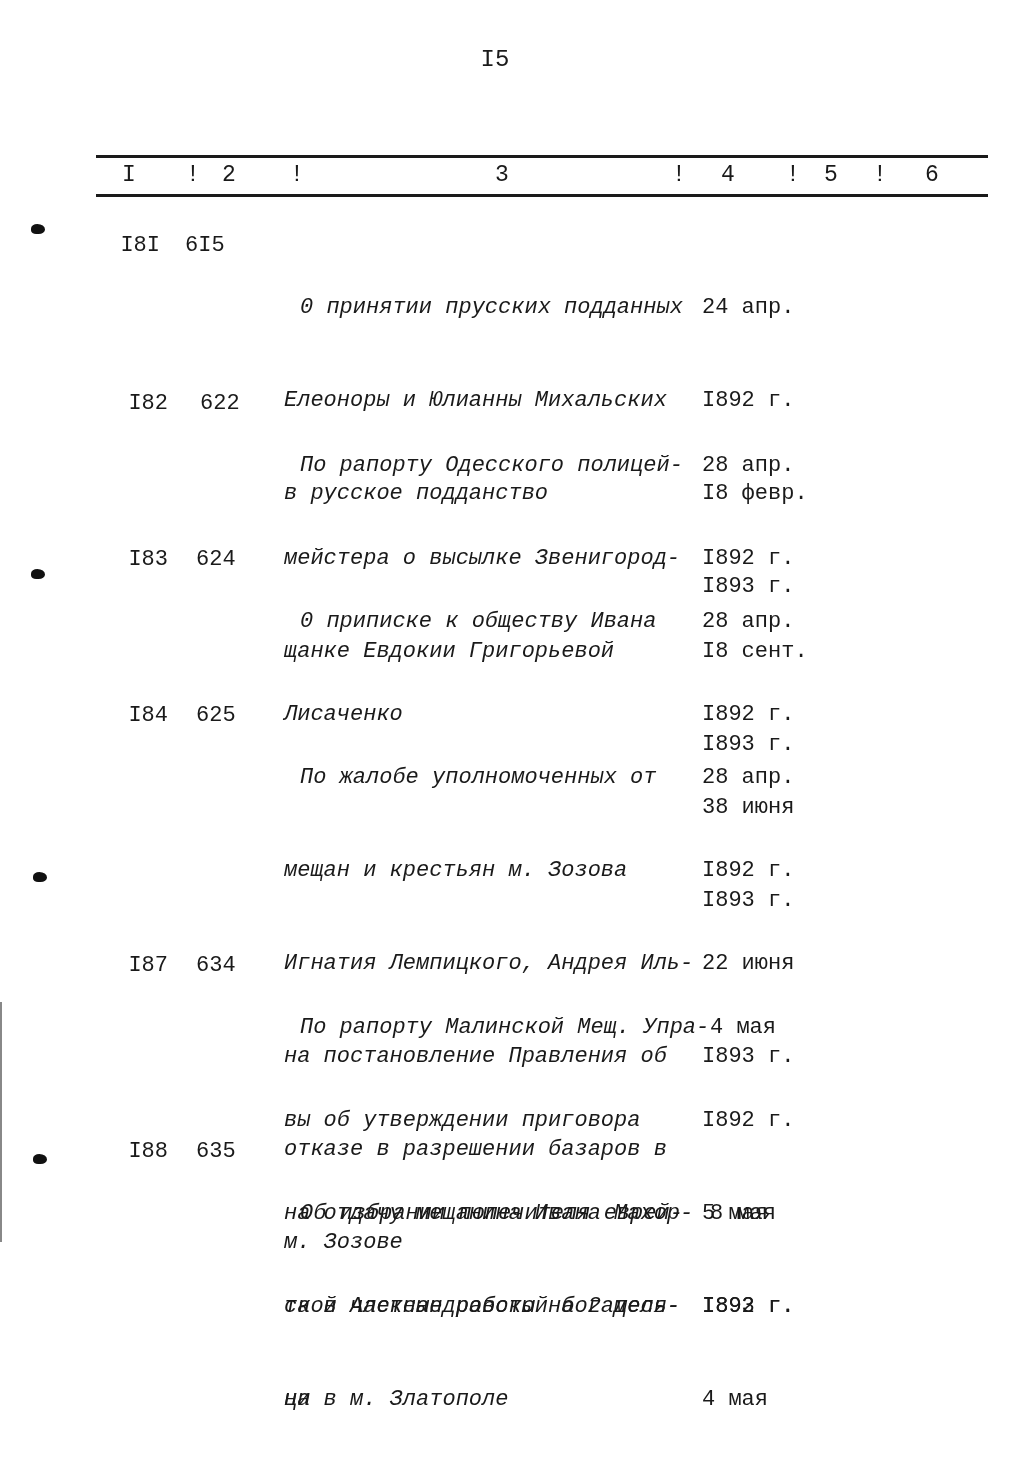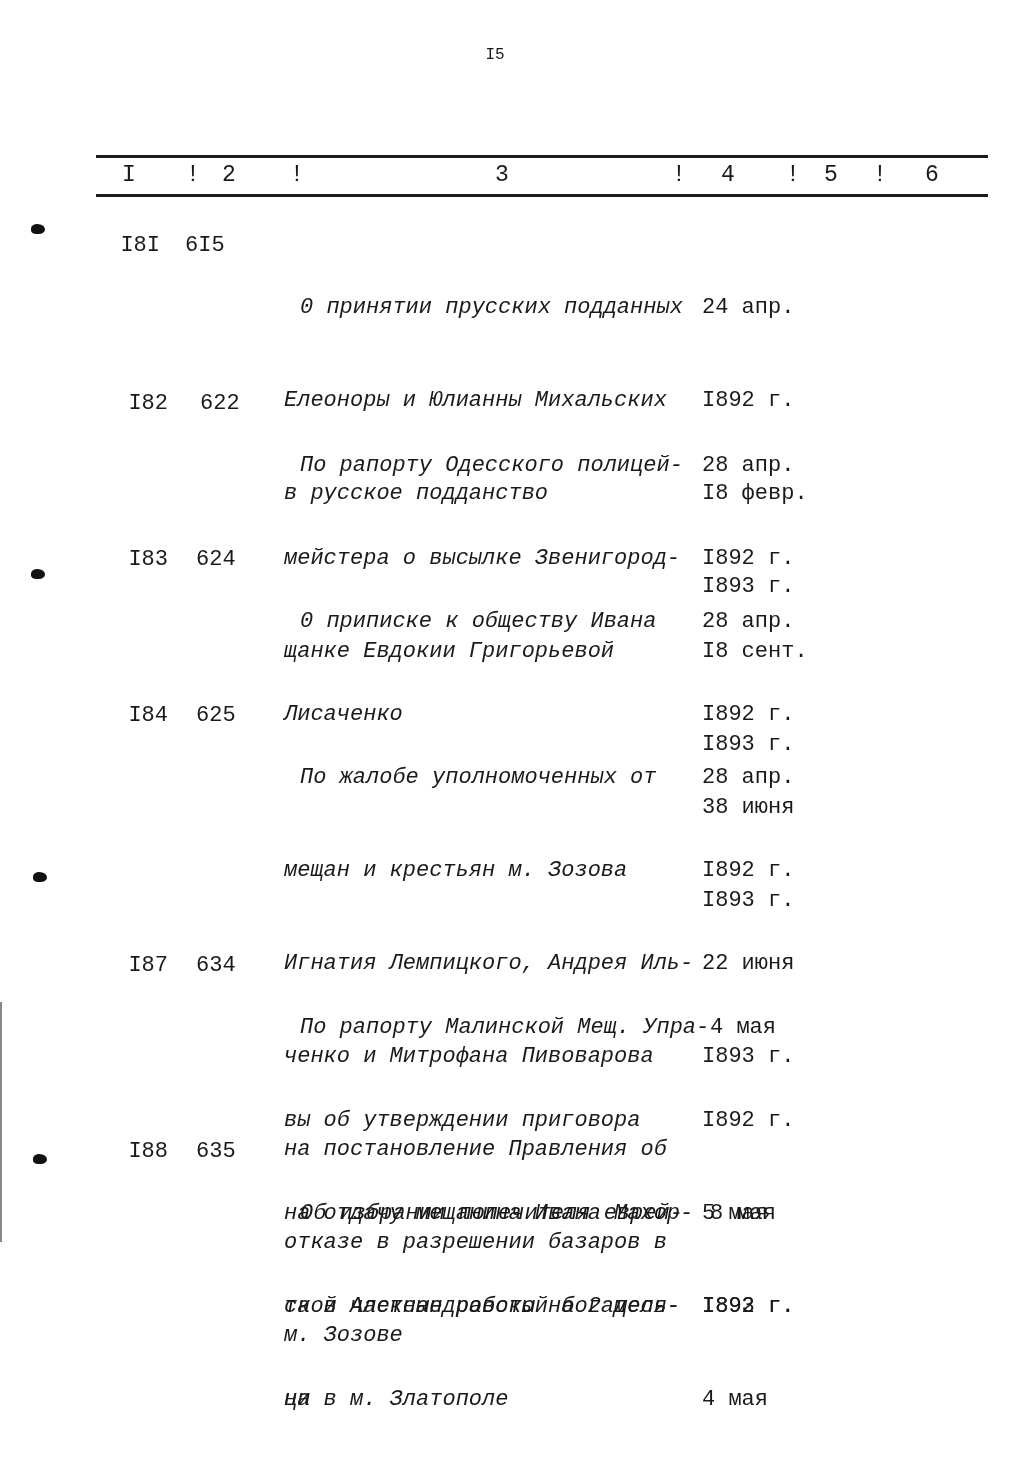--- a/index.html
+++ b/index.html
@@ -1,21 +1,21 @@
 <!DOCTYPE html>
 <html><head>
 <meta charset="utf-8">
 <style>
   html, body { margin: 0; padding: 0; }
   body {
     width: 1024px; height: 1467px; background: #ffffff; position: relative;
     font-family: "Liberation Mono", "DejaVu Sans Mono", monospace; color: #1a1a1a;
     overflow: hidden;
   }
-  .page-number { position: absolute; left: 0; width: 990px; top: 46px; text-align: center; font-size: 16px; }
+  .page-number { position: absolute; left: 0; width: 990px; top: 46px; text-align: center; font-size: 24px; }
   .rule { position: absolute; left: 96px; width: 892px; height: 3px; background: #1a1a1a; }
   .rule.top { top: 155px; }
   .rule.bottom { top: 194px; }
   .hdr { position: absolute; top: 162px; font-size: 23px; }
   .entry { position: absolute; left: 0; width: 1024px; font-size: 22px; line-height: 31px; }
   .entry .num { position: absolute; left: 100px; width: 60px; text-align: right; }
   .entry .num.pad { left: 108px; }
   .entry .file { position: absolute; left: 185px; width: 70px; }
   .entry .title { position: absolute; left: 284px; width: 400px; white-space: pre; font-style: italic; }
   .entry .dates { position: absolute; left: 682px; width: 130px; white-space: pre; margin-left: 20px; }
@@ -91,21 +91,20 @@
   </span>
 </div>
 
 <div class="entry" style="top:700px">
   <span class="num pad">I84</span>
   <span class="file" style="left:196px">625</span>
   <span class="title">
     <span class="line" style="padding-left:16px">По жалобе уполномоченных от</span>
     <span class="line">мещан и крестьян м. Зозова</span>
     <span class="line">Игнатия Лемпицкого, Андрея Иль-</span>
-    <span class="line">ченко и Митрофана Пивоварова</span>
     <span class="line">на постановление Правления об</span>
     <span class="line">отказе в разрешении базаров в</span>
     <span class="line">м. Зозове</span>
   </span>
   <span class="dates">
     <span class="line">28 апр.</span>
     <span class="line">I892 г.</span>
     <span class="line">22 июня</span>
     <span class="line">I893 г.</span>
   </span>

